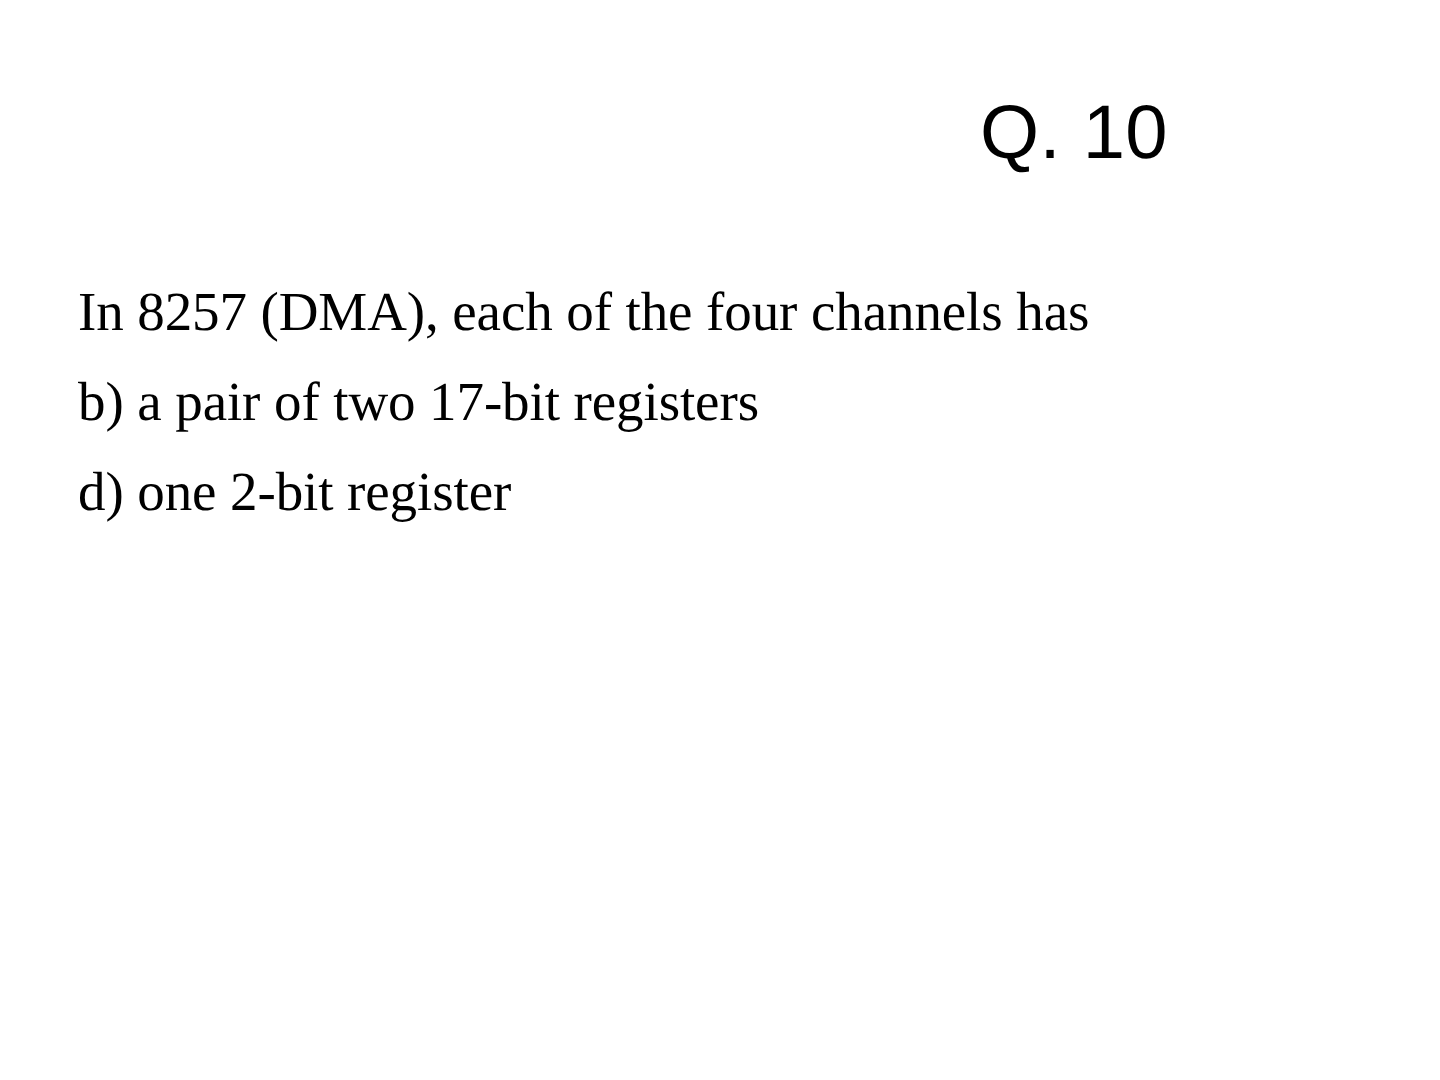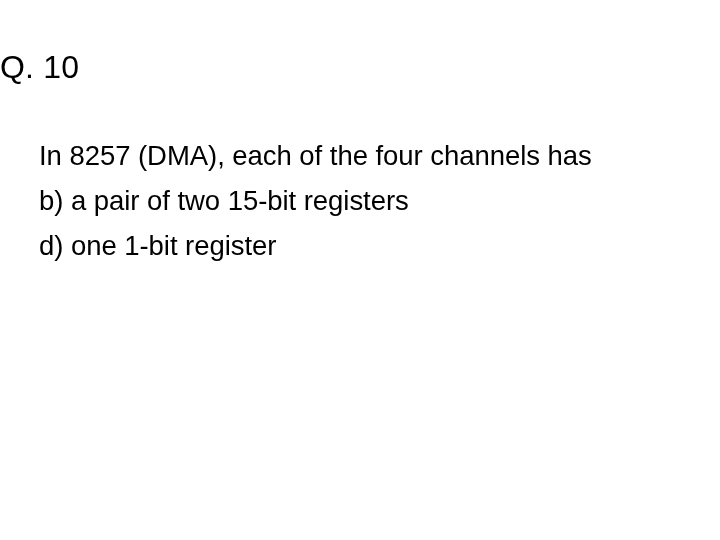--- a/index.html
+++ b/index.html
@@ -18,55 +18,56 @@
     position: relative;
     width: 720px;
     height: 540px;
     background: #ffffff;
   }
   .slide-title {
     position: absolute;
     left: 0;
     top: 45px;
     width: 584px;
-    text-align: left;
-    font-size: 32px;
+    text-align: right;
+    font-size: 38px;
     line-height: 45px;
     font-weight: 400;
     letter-spacing: 0.2px;
     color: #000000;
     white-space: nowrap;
   }
   .body-block {
     position: absolute;
     left: 39px;
     top: 133px;
     width: 645px;
   }
   .body-line {
     font-size: 27.5px;
     line-height: 45px;
     font-weight: 400;
     color: #000000;
     white-space: nowrap;
     letter-spacing: -0.05px;
+    font-family: Liberation Serif, serif;
   }
 </style>
 </head>
 <body>
 
 <div class="slide">
 
   <div class="slide-title">Q. 10</div>
 
   <div class="body-block">
 
     <div class="body-line">In 8257 (DMA), each of the four channels has</div>
 
 
-    <div class="body-line">b) a pair of two 15-bit registers</div>
+    <div class="body-line">b) a pair of two 17-bit registers</div>
 
 
-    <div class="body-line">d) one 1-bit register</div>
+    <div class="body-line">d) one 2-bit register</div>
 
   </div>
 
 </div>
 
 </body></html>

